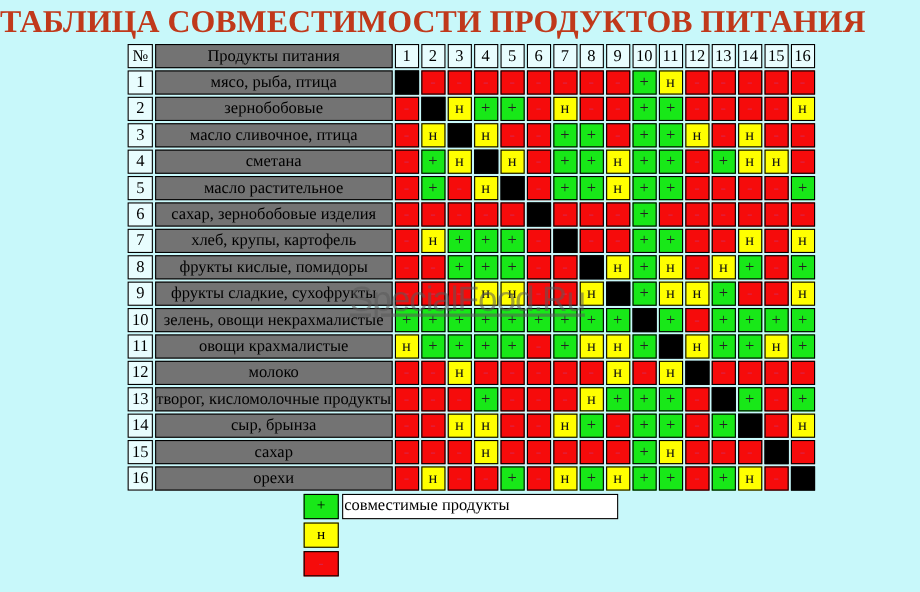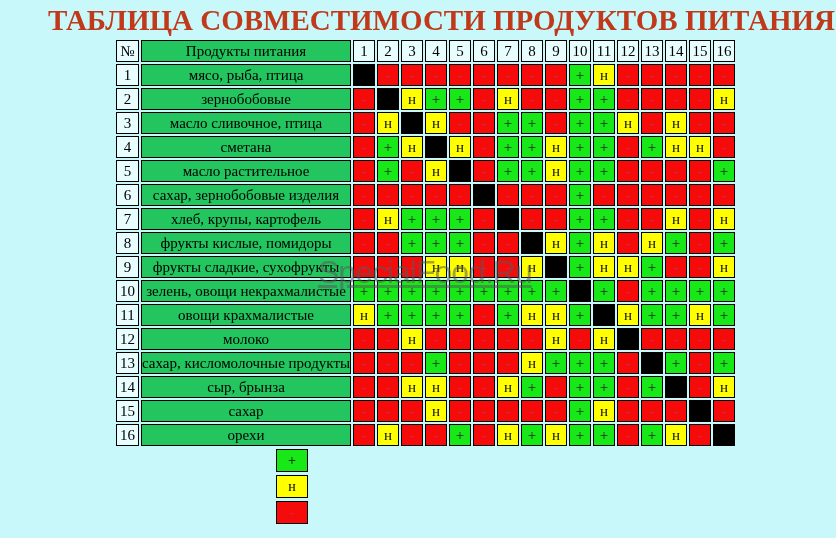--- a/index.html
+++ b/index.html
@@ -11,38 +11,37 @@
     }
     .title {
       position: absolute; left: 0; top: 2px; width: 743px;
       text-align: center;
       color: #c0391b;
       font-weight: bold;
       font-size: 29px;
       letter-spacing: 0px;
       white-space: nowrap;
       line-height: 36px;
-      margin-left: 48px;
     }
     table.grid {
       position: absolute; left: 114px; top: 38px;
       border-collapse: separate;
       border-spacing: 2px;
     }
     table.grid td {
       border: 1px solid #000;
       height: 20px;
       padding: 0;
       font-size: 15px;
       text-align: center;
       vertical-align: middle;
       line-height: 20px;
     }
     td.hnum { width: 21px; background: #e8fdfe; }
-    td.hname { width: 199px; background: #22c55e; white-space: nowrap; overflow: hidden; }
+    td.hname { width: 199px; background: #737373; white-space: nowrap; overflow: hidden; }
     td.hcol { width: 20px; background: #e8fdfe; }
     td.c { width: 20px; font-size: 12px; color: #222; }
     td.c.plus { background: #18e818; }
     td.c.neutral { background: #ffff00; color: #111; }
     td.c.minus { background: #f60b0b; color: #d24; }
     td.c.self { background: #000; }
     .watermark {
       position: absolute; left: 318px; top: 254px;
       font-family: "Liberation Sans", "DejaVu Sans", sans-serif;
       font-size: 32px; color: rgba(90,90,90,0.55);
@@ -326,21 +325,21 @@
         <td class="c minus">-</td>
         <td class="c neutral">н</td>
         <td class="c self"></td>
         <td class="c minus">-</td>
         <td class="c minus">-</td>
         <td class="c minus">-</td>
         <td class="c minus">-</td>
       </tr>
       <tr>
         <td class="hnum">13</td>
-        <td class="hname">сахар, кисломолочные продукты</td>
+        <td class="hname">творог, кисломолочные продукты</td>
         <td class="c minus">-</td>
         <td class="c minus">-</td>
         <td class="c minus">-</td>
         <td class="c plus">+</td>
         <td class="c minus">-</td>
         <td class="c minus">-</td>
         <td class="c minus">-</td>
         <td class="c neutral">н</td>
         <td class="c plus">+</td>
         <td class="c plus">+</td>
@@ -412,20 +411,21 @@
         <td class="c self"></td>
       </tr>
     </tbody>
 </table>
 
 <div class="watermark">SpecialFood.Ru</div>
 
 <div class="legend" id="legend">
     <div class="legend-row">
       <div class="legend-swatch" style="background: rgb(24, 232, 24);">+</div>
+      <div class="legend-label">совместимые продукты</div>
     </div>
     <div class="legend-row">
       <div class="legend-swatch" style="background: rgb(255, 255, 0);">н</div>
     </div>
     <div class="legend-row">
       <div class="legend-swatch" style="background: rgb(246, 11, 11); color: rgb(221, 34, 68);">-</div>
     </div>
   </div>
 
 </body></html>

